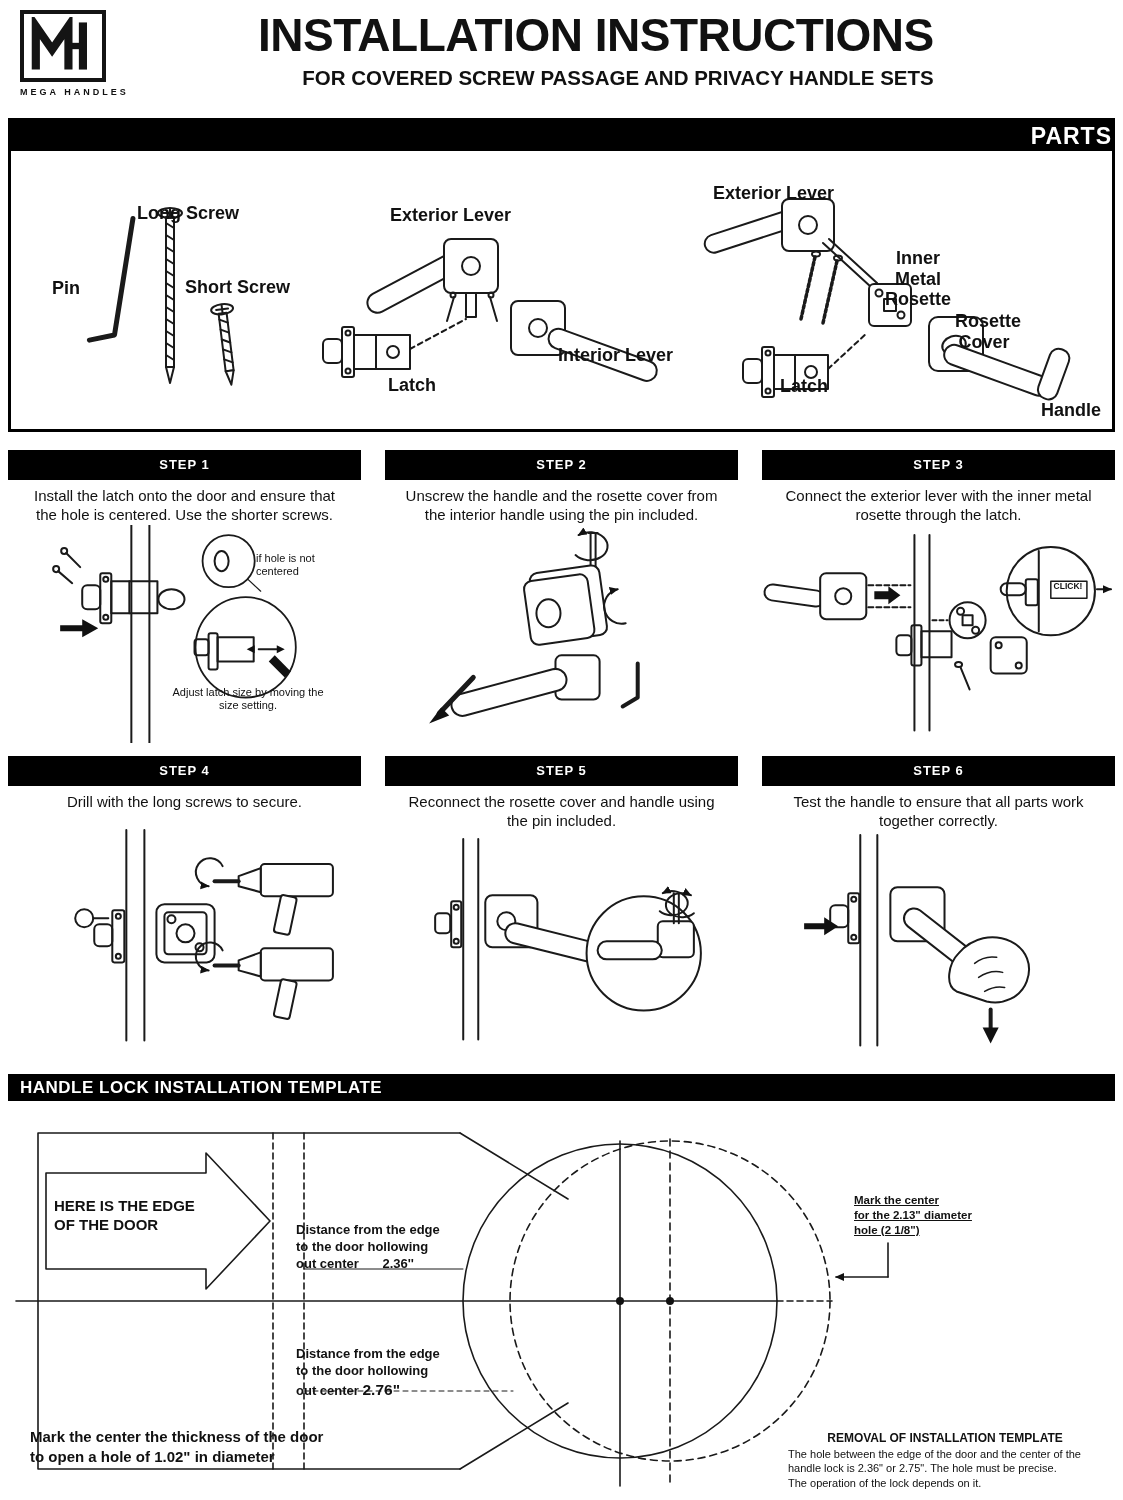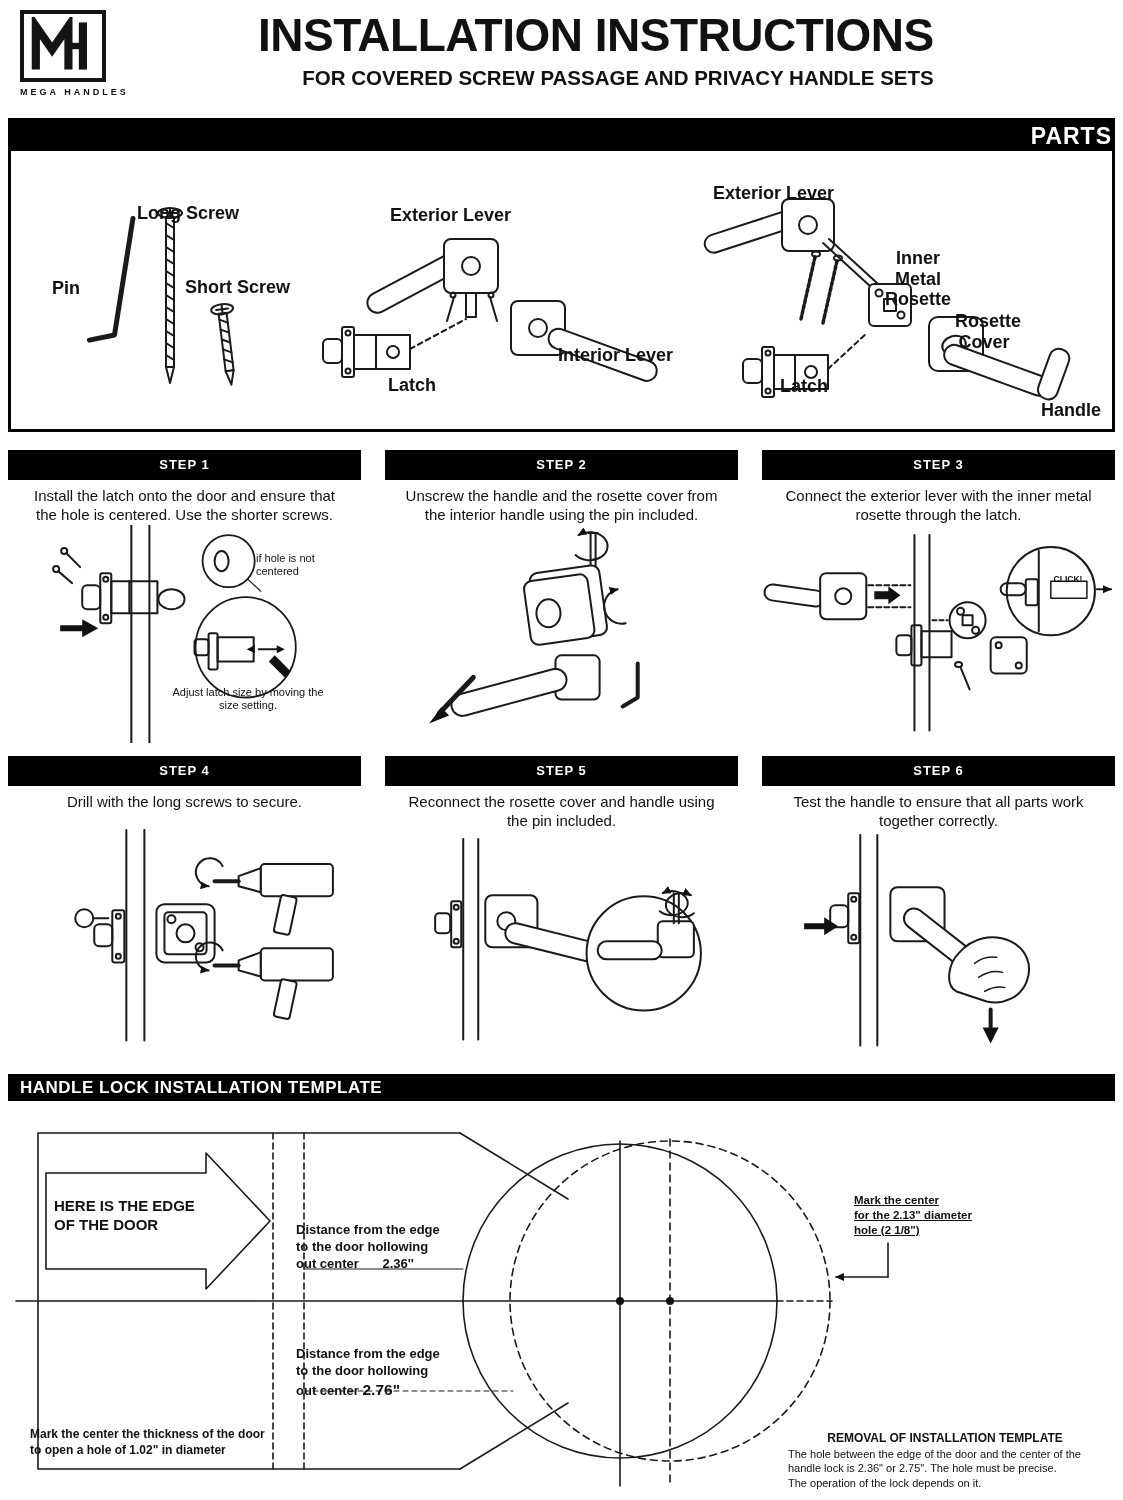--- a/index.html
+++ b/index.html
@@ -33,21 +33,21 @@
   
   .tbar { margin:30px 8px 0 8px; background:#000; color:#fff; font-weight:700; font-size:17px; height:27px; line-height:27px; padding-left:12px; letter-spacing:0.5px; }
   .template-body { position:relative; height:393px; }
   .template-body svg { display:block; position:absolute; left:8px; top:0; }
   .tlabel { position:absolute; white-space:pre-line; }
   .edge-label { left:54px; top:96px; width:180px; font-size:15px; font-weight:700; line-height:1.25; }
   .dist-top { left:296px; top:121px; width:176px; font-size:13px; font-weight:600; line-height:1.3; }
   .dist-bot { left:296px; top:245px; width:176px; font-size:13px; font-weight:600; line-height:1.3; }
   .dist-val-big { font-size:15.5px; font-weight:800; }
   .mark-hole { left:854px; top:92px; width:150px; font-size:11.5px; font-weight:600; line-height:1.3;text-decoration:underline; }
-  .mark-thick { left:30px; top:326px; font-size:12px; font-weight:700; line-height:1.3; }
+  .mark-thick { left:30px; top:326px; font-size:15px; font-weight:700; line-height:1.3; }
   .removal-title { left:790px; top:330px; width:310px; text-align:center; font-size:12px; font-weight:800; }
   .removal-body { left:788px; top:346px; width:322px; font-size:11px; line-height:1.3; }
 </style>
 </head>
 <body>
 
 <svg width="0" height="0" style="position:absolute" aria-hidden="true">
   <defs>
     <marker id="ah" markerWidth="11" markerHeight="9" refX="8" refY="4" orient="auto" markerUnits="userSpaceOnUse">
       <path d="M0,0 L9,4 L0,8 Z" fill="#111"></path>
@@ -302,21 +302,21 @@
                 <ellipse cx="196" cy="139" rx="3.5" ry="2.5"></ellipse>
               <circle cx="288" cy="66" r="44" fill="#fff" stroke-width="2"></circle>
               <line x1="276" y1="26" x2="276" y2="106"></line>
               <rect x="263" y="54" width="12" height="26" rx="2"></rect>
               <rect x="238" y="58" width="25" height="12" rx="6"></rect>
               <rect x="288" y="56" width="36" height="17" fill="#fff" stroke-width="1.5"></rect>
               <line x1="334" y1="64" x2="348" y2="64" marker-end="url(#ah)"></line>
             </g>
           </svg>
         </div>
-        <div class="annot" style="left:288px; top:94px; width:36px; text-align:center; font-size:8.5px; font-weight:800;">CLICK!</div>
+        <div class="annot" style="left:288px; top:101px; width:36px; text-align:center; font-size:8.5px; font-weight:800;">CLICK!</div>
       </div>
     </div>
 
     <div>
       <div class="step-header">STEP 4</div>
       <div class="step-body">
         <div class="step-text">Drill with the long screws to secure.</div>
         <div class="illu">
           <svg viewBox="0 0 352 218">
             <g fill="none" stroke="#1a1a1a" stroke-width="2" stroke-linecap="round" stroke-linejoin="round">

